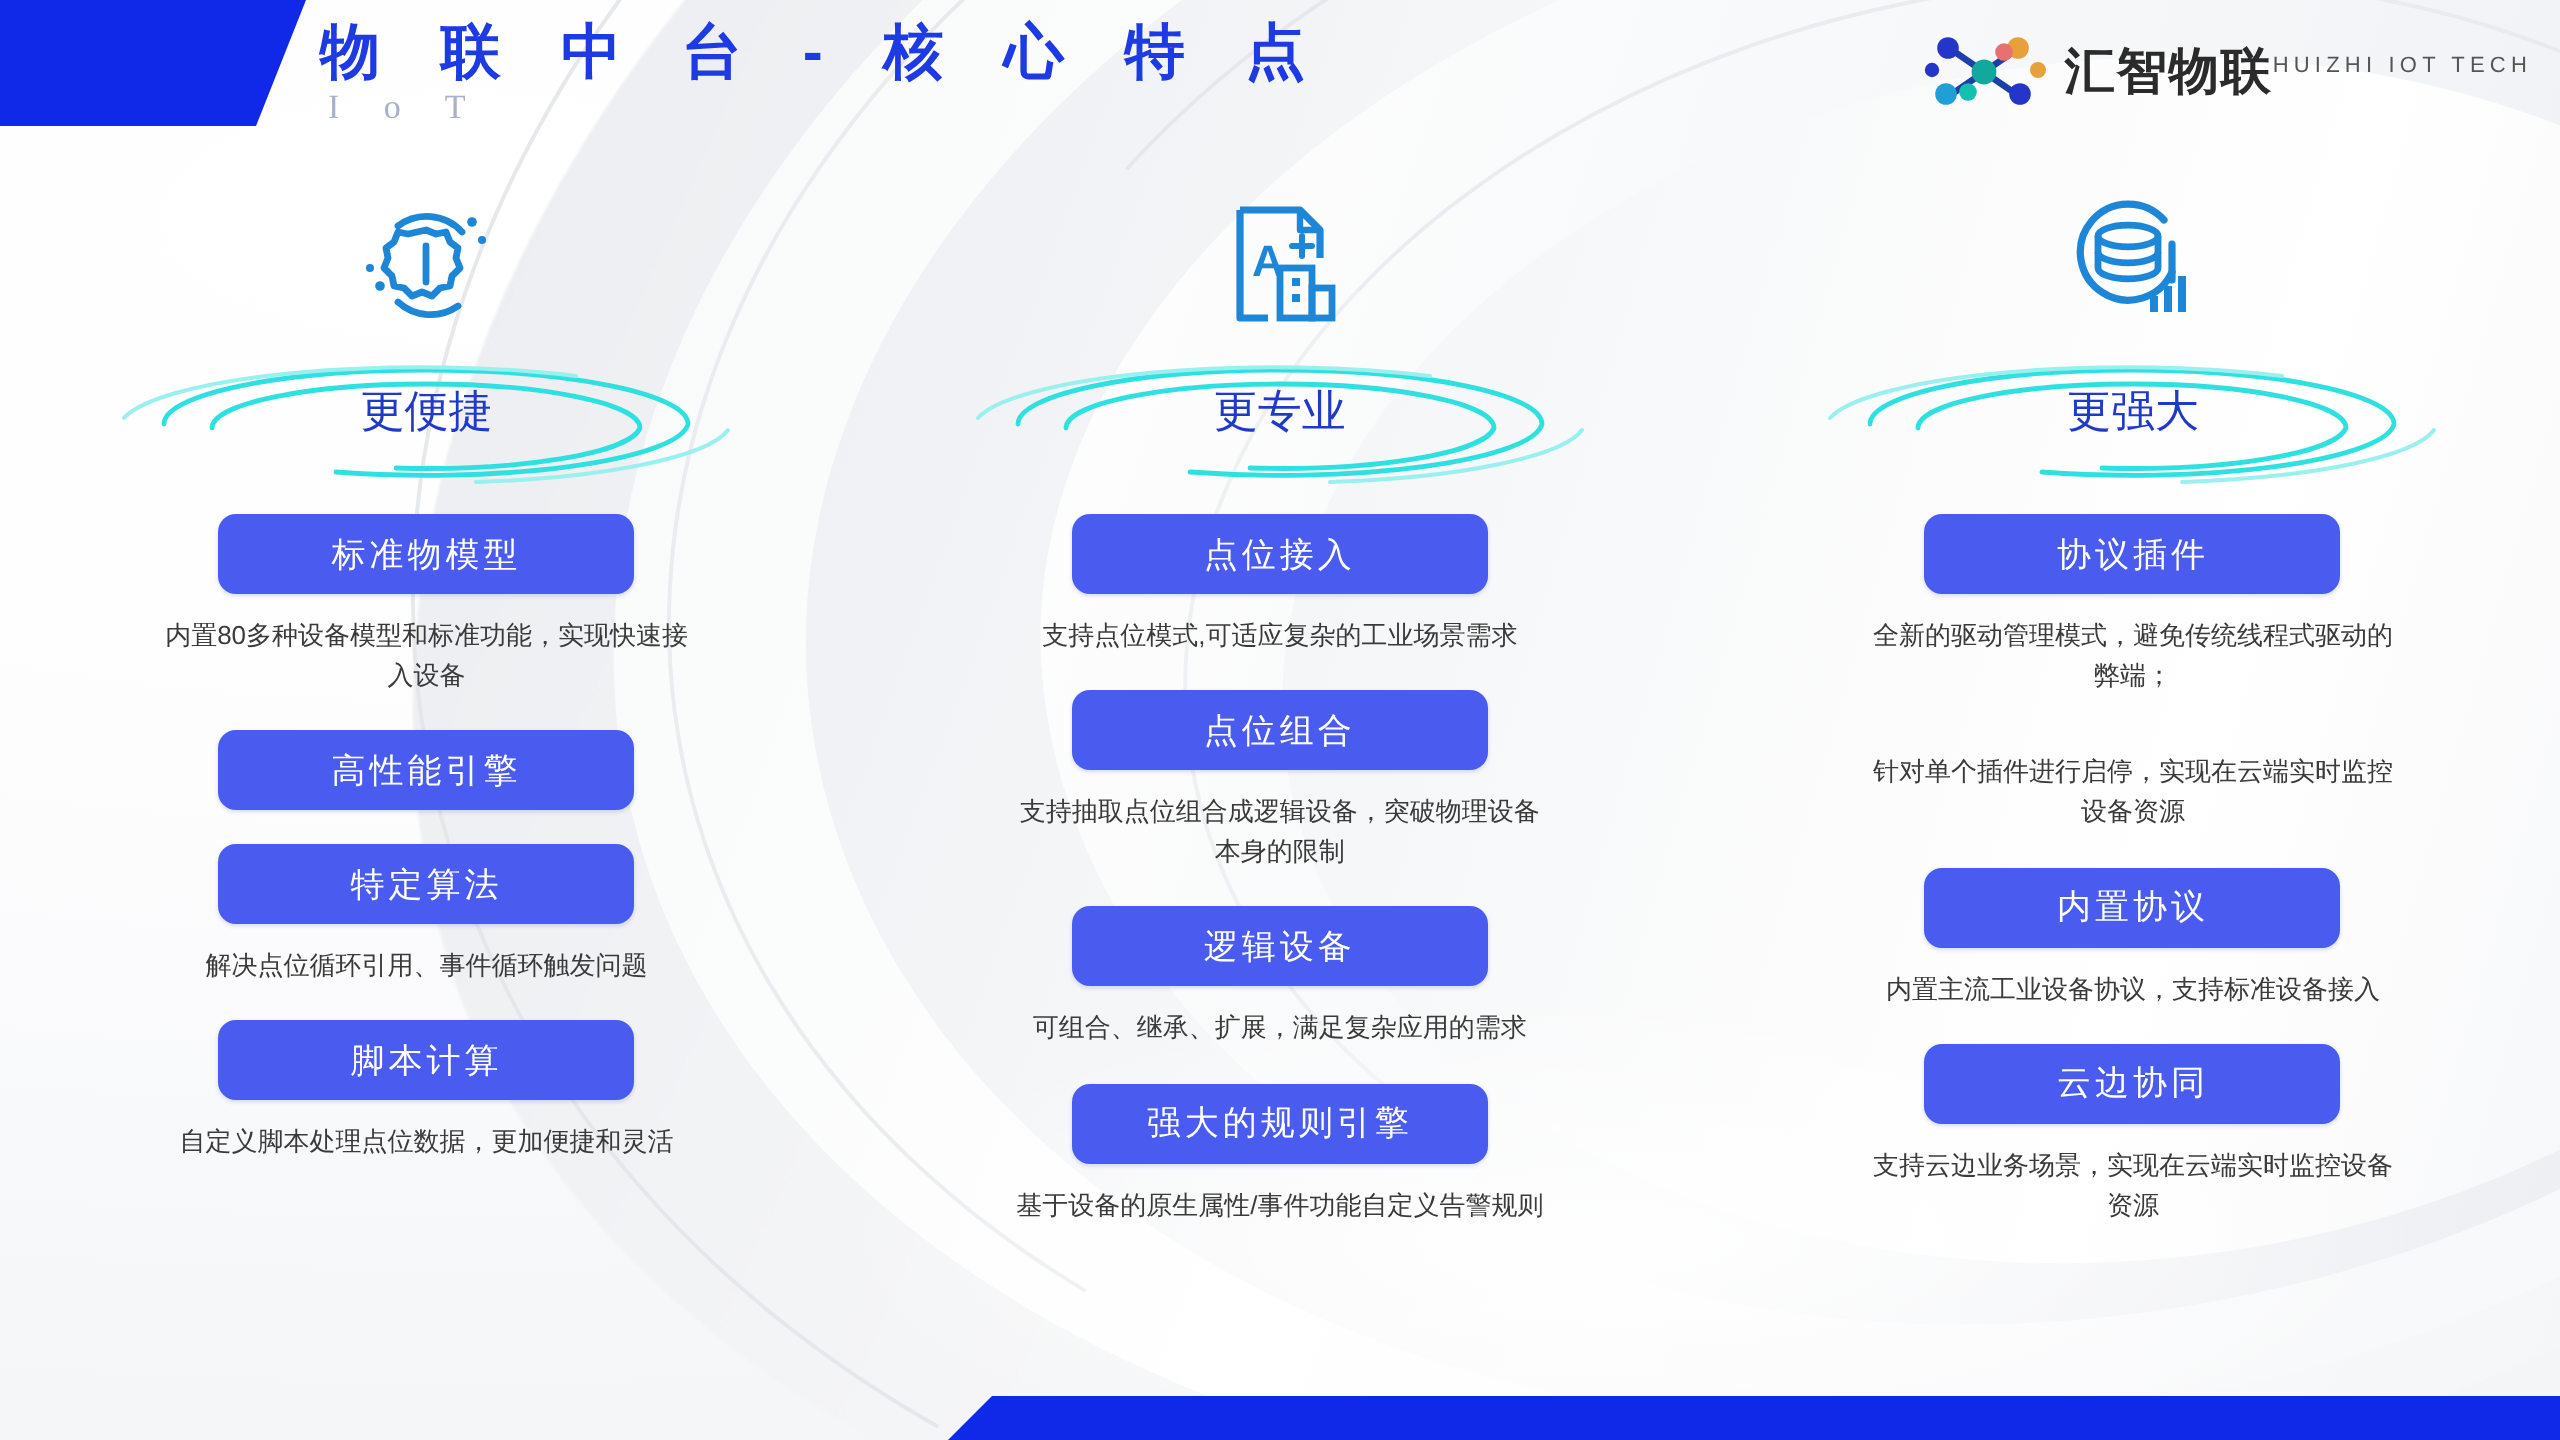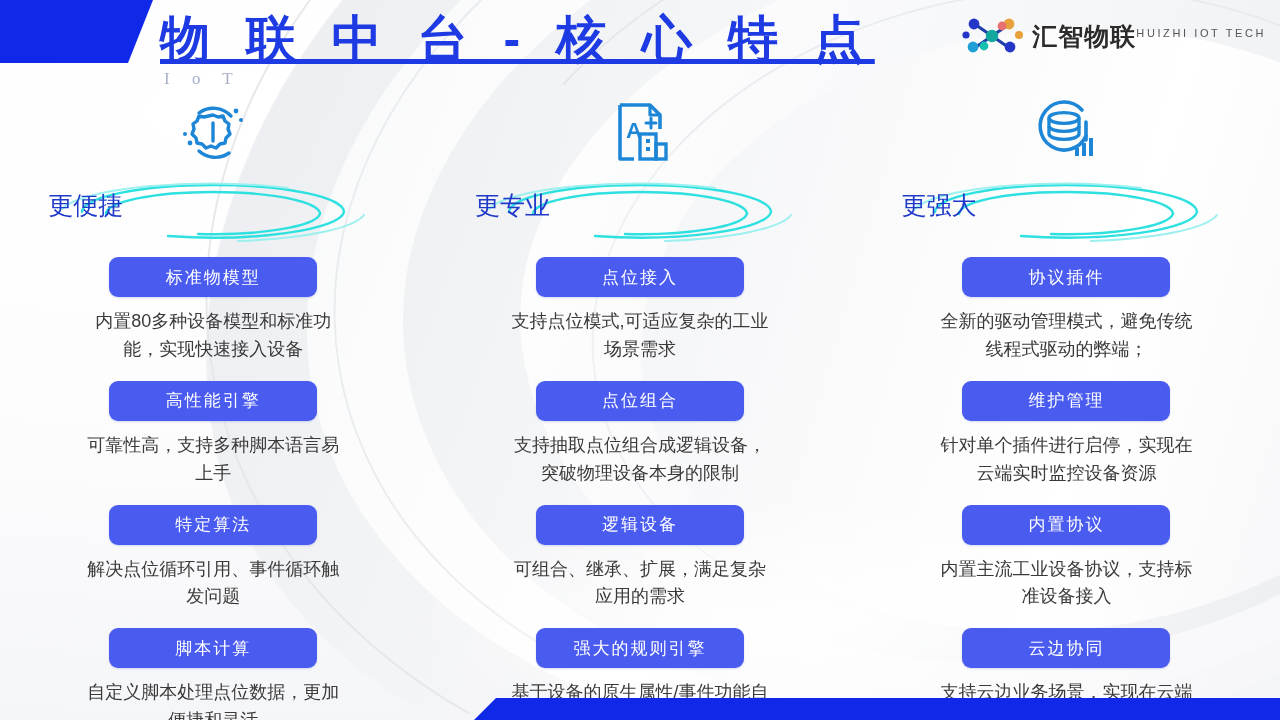--- a/index.html
+++ b/index.html
@@ -68,22 +68,22 @@
   }
 
   
   .corner-shape{
     position:absolute;left:0;top:0;width:160px;height:63px;
     background:#1028e8;
     clip-path:polygon(0 0, 153px 0, 128px 100%, 0 100%);
   }
   .title-wrap{position:absolute;left:160px;top:8px;}
   .slide-title{
-    font-size:50px;font-weight:bold;color:#1d3ae3;letter-spacing:11px;
-    line-height:1.25;white-space:nowrap;text-decoration:underline;
+    font-size:30px;font-weight:bold;color:#1d3ae3;letter-spacing:11px;
+    line-height:1.25;white-space:nowrap;
   }
   .slide-subtitle{
     font-size:17px;color:#a9b0c8;letter-spacing:9px;margin-top:-2px;margin-left:4px;
     font-family:"Liberation Serif","DejaVu Serif",serif;
   }
 
   
   .logo{position:absolute;right:14px;top:14px;display:flex;align-items:center;gap:8px;}
   .logo-text{display:flex;flex-direction:row;line-height:1;}
   .logo-cn{font-size:25px;font-weight:bold;color:#2b2b2b;letter-spacing:1px;}
@@ -91,36 +91,36 @@
 
   
   .columns{position:absolute;left:0;top:95px;width:1280px;display:flex;}
   .col{width:426.6px;display:flex;flex-direction:column;align-items:center;}
 
   .col-icon{height:74px;display:flex;align-items:center;justify-content:center;}
 
   .headline-zone{position:relative;width:330px;height:70px;margin-top:6px;}
   .rings{position:absolute;left:0;top:6px;width:330px;height:62px;}
   .col-headline{
-    position:relative;z-index:3;width:100%;text-align:left;
-    font-size:25px;color:#1f3ac8;line-height:62px;
+    position:relative;z-index:3;width:100%;text-align:center;
+    font-size:22px;color:#1f3ac8;line-height:62px;
     font-family:"Liberation Serif","DejaVu Serif",serif;
   }
 
   .items{margin-top:12px;width:100%;display:flex;flex-direction:column;align-items:center;}
   .item{width:100%;display:flex;flex-direction:column;align-items:center;}
   .item + .item{margin-top:17px;}
   .pill{
     width:208px;height:40px;border-radius:9px;background:#4a5bf0;
     color:#ffffff;font-size:17px;display:flex;align-items:center;justify-content:center;
     letter-spacing:2px;box-shadow:0 1px 2px rgba(40,60,200,.18);
   }
   .desc{
     margin-top:11px;width:265px;text-align:center;
-    font-size:18px;color:#3a3a3a;line-height:1.55;
+    font-size:13px;color:#3a3a3a;line-height:1.55;
   }
 
   
   .bottom-bar{
     position:absolute;left:0;bottom:0;width:1280px;height:22px;
     background:#1028e8;
     clip-path:polygon(496px 0, 1280px 0, 1280px 100%, 474px 100%);
   }
 </style>
 </head>
@@ -202,21 +202,20 @@
         </svg>
         <div class="col-headline">更便捷</div>
       </div>
       <div class="items">
         <div class="item">
           <div class="pill">标准物模型</div>
           <div class="desc">内置80多种设备模型和标准功能，实现快速接入设备</div>
         </div>
         <div class="item">
           <div class="pill">高性能引擎</div>
-          <div class="desc">可靠性高，支持多种脚本语言易上手</div>
         </div>
         <div class="item">
           <div class="pill">特定算法</div>
           <div class="desc">解决点位循环引用、事件循环触发问题</div>
         </div>
         <div class="item">
           <div class="pill">脚本计算</div>
           <div class="desc">自定义脚本处理点位数据，更加便捷和灵活</div>
         </div>
       </div>
@@ -301,21 +300,20 @@
           </g>
         </svg>
         <div class="col-headline">更强大</div>
       </div>
       <div class="items">
         <div class="item">
           <div class="pill">协议插件</div>
           <div class="desc">全新的驱动管理模式，避免传统线程式驱动的弊端；</div>
         </div>
         <div class="item">
-          <div class="pill">维护管理</div>
           <div class="desc">针对单个插件进行启停，实现在云端实时监控设备资源</div>
         </div>
         <div class="item">
           <div class="pill">内置协议</div>
           <div class="desc">内置主流工业设备协议，支持标准设备接入</div>
         </div>
         <div class="item">
           <div class="pill">云边协同</div>
           <div class="desc">支持云边业务场景，实现在云端实时监控设备资源</div>
         </div>

